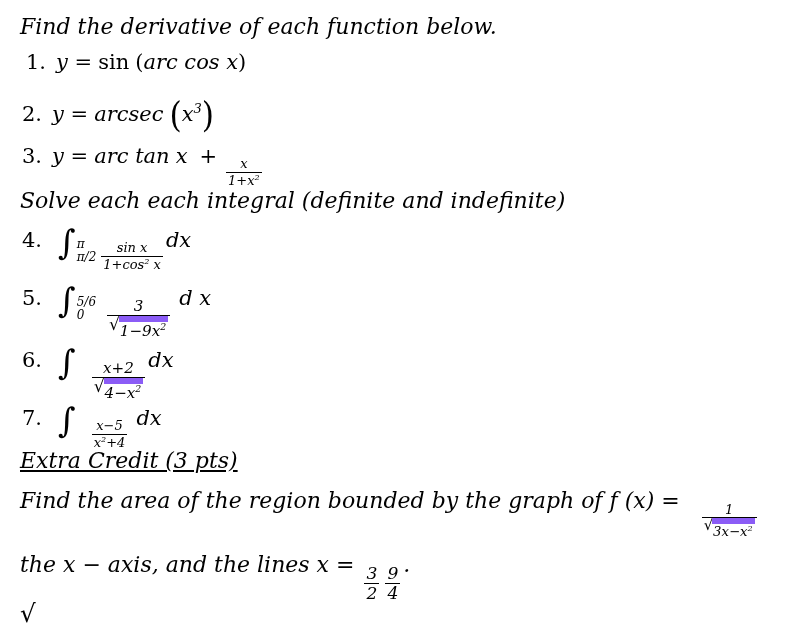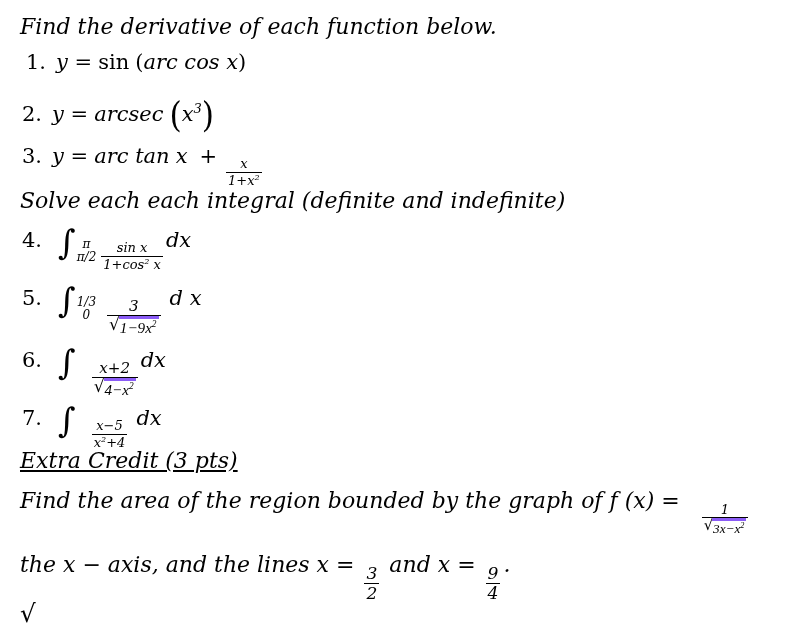--- a/index.html
+++ b/index.html
@@ -36,21 +36,20 @@
     width: 38px;
     text-align: right;
     font-style: normal;
     font-size: 21px;
     padding-right: 10px;
     flex: none;
   }
   .body-math {
     font-size: 21px;
     font-style: italic;
-    text-align: center;
   }
   .upright {
     font-style: normal;
   }
   
   .frac {
     display: inline-flex;
     flex-direction: column;
     align-items: center;
     vertical-align: -0.42em;
@@ -101,23 +100,22 @@
     align-items: stretch;
     white-space: nowrap;
   }
   .sqrt > .radical {
     font-size: 1.12em;
     line-height: 1;
     font-style: normal;
     margin-right: -1px;
   }
   .sqrt > .radicand {
-    border-top: 3px solid #8b5cf6;
+    border-top: 6px solid #8b5cf6;
     padding: 0 2px 0 1px;
-    font-family: Liberation Serif, serif;
   }
   sup.e {
     font-size: 0.62em;
     vertical-align: super;
     font-style: italic;
   }
   .paren-big {
     font-size: 1.5em;
     font-style: normal;
     display: inline-block;
@@ -174,21 +172,21 @@
           <span class="numr">sin x</span>
           <span class="den"><span>1+cos</span><sup class="e">2</sup><span> x</span></span>
         </span><span>dx</span>
     </span>
   </div>
 
   <div class="line" style="position:absolute; left:4px; top:286px;">
     <span class="num">5.</span>
     <span class="body-math">
       <span class="sp"></span><span class="intg">∫</span><span class="lim">
-          <span class="up">1/3</span>
+          <span class="up">5/6</span>
           <span class="lo">0</span>
         </span><span class="sp"></span><span class="frac big">
           <span class="numr">3</span>
           <span class="den"><span class="sqrt">
               <span class="radical">√</span>
               <span class="radicand"><span>1−9x</span><sup class="e">2</sup></span>
             </span></span>
         </span><span class="sp"></span><span>d x</span>
     </span>
   </div>
@@ -227,21 +225,21 @@
             <span class="radical">√</span>
             <span class="radicand"><span>3x−x</span><sup class="e">2</sup></span>
           </span></span>
       </span>
   </div>
 
   <div class="heading" style="position:absolute; left:10px; top:552px;">
     <span>the x − axis,  and the lines x = </span><span class="frac plain">
         <span class="numr">3</span>
         <span class="den">2</span>
-      </span><span> and x = </span><span class="frac plain">
+      </span><span class="frac plain">
         <span class="numr">9</span>
         <span class="den">4</span>
       </span><span>.</span>
   </div>
 
   <div class="heading" style="position:absolute; left:10px; top:602px;">
     <span class="sqrt">
         <span class="radical">√</span>
       </span>
   </div>

